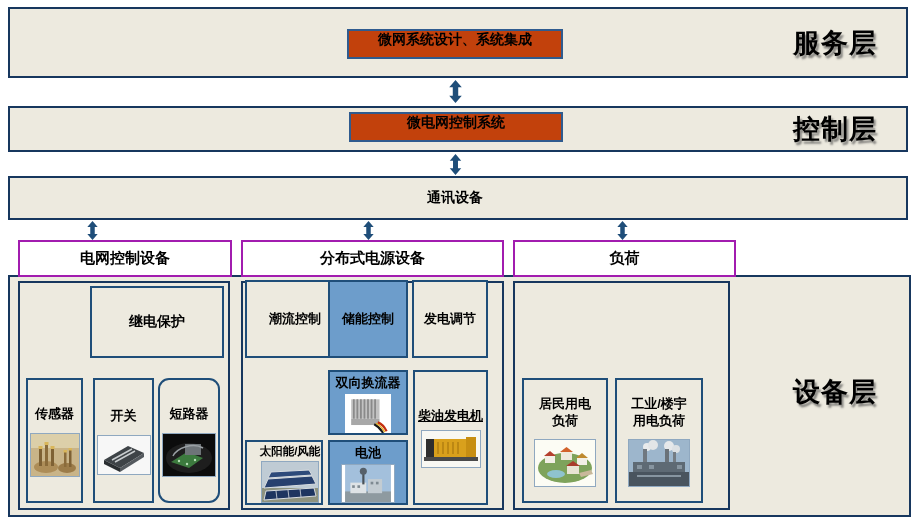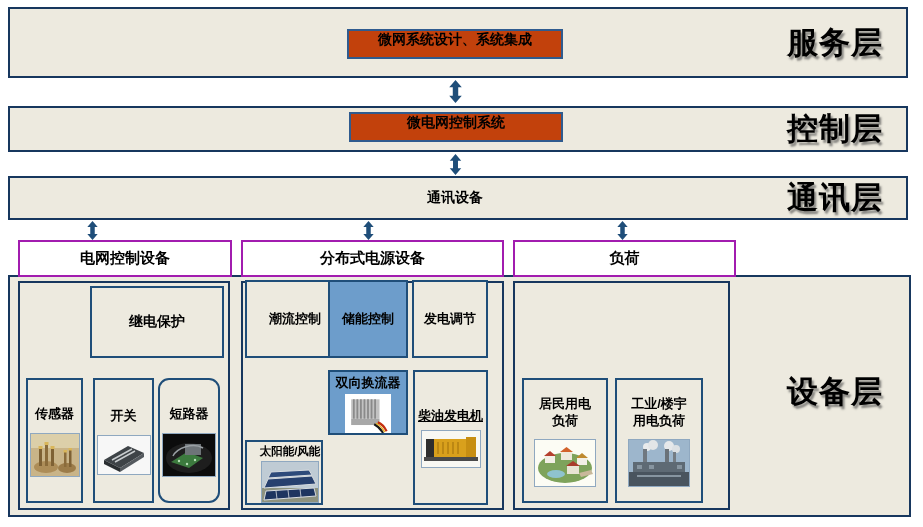--- a/index.html
+++ b/index.html
@@ -1,20 +1,20 @@
 <!DOCTYPE html>
 <html><head>
 <meta charset="utf-8">
 <style>
   html,body{margin:0;padding:0;background:#fff;}
   body{font-family:"Liberation Sans","DejaVu Sans",sans-serif;color:#000;}
   #stage{position:relative;width:923px;height:527px;background:#fff;overflow:hidden;}
   .abs{position:absolute;box-sizing:border-box;}
   .layer-band{background:#EDEADF;border:2px solid #17375E;}
-  .layer-label{font-weight:bold;font-size:31px;line-height:34px;text-align:center;
+  .layer-label{font-weight:bold;font-size:27px;line-height:34px;text-align:center;
     text-shadow:2px 3px 2px rgba(70,70,70,.6);letter-spacing:1px;}
   .blue-box{background:#c2410c;border:2px solid #2F5B8F;display:flex;align-items:flex-start;
     justify-content:center;font-weight:bold;font-size:14px;}
   .comm-text{display:flex;align-items:center;justify-content:center;font-weight:bold;font-size:14px;}
   .header-box{background:#FFFFFF;border:2px solid #a21caf;display:flex;align-items:center;
     justify-content:center;font-weight:bold;font-size:15px;}
   .col-box{background:#EDEADF;border:2px solid #17375E;}
   .item-box{background:#EDEADF;border:2px solid #1F4E79;display:flex;flex-direction:column;
     align-items:center;justify-content:center;font-weight:bold;font-size:13px;text-align:center;}
   .item-box.blue{background:#6D9DCB;}
@@ -52,21 +52,20 @@
   <div class="abs layer-label" style="left:755px;top:112px;width:160px;">控制层</div>
 
   <div class="abs arrow" style="left:448px;top:154px;">
     <svg width="15" height="21" viewBox="0 0 14 22">
       <path d="M7 0 L13 7 L9.6 7 L9.6 15 L13 15 L7 22 L1 15 L4.4 15 L4.4 7 L1 7 Z" fill="#1F4E79"></path>
     </svg>
   </div>
 
   <div class="abs layer-band" style="left:8px;top:176px;width:900px;height:44px;"></div>
   <div class="abs comm-text" style="left:305px;top:176px;width:300px;height:44px;">通讯设备</div>
-  <div class="abs layer-label" style="left:755px;top:181px;width:160px;">通讯层</div>
 
   <div class="abs arrow" style="left:85px;top:221px;">
     <svg width="15" height="19" viewBox="0 0 14 22">
       <path d="M7 0 L13 7 L9.6 7 L9.6 15 L13 15 L7 22 L1 15 L4.4 15 L4.4 7 L1 7 Z" fill="#1F4E79"></path>
     </svg>
   </div>
   <div class="abs arrow" style="left:361px;top:221px;">
     <svg width="15" height="19" viewBox="0 0 14 22">
       <path d="M7 0 L13 7 L9.6 7 L9.6 15 L13 15 L7 22 L1 15 L4.4 15 L4.4 7 L1 7 Z" fill="#1F4E79"></path>
     </svg>
@@ -172,20 +171,35 @@
     <svg class="photo" width="56" height="40" viewBox="0 0 56 40">
       <rect width="56" height="40" fill="#BFCBD4"></rect>
       <rect y="26" width="56" height="14" fill="#8D927F"></rect>
       <polygon points="6,16 50,13 47,8 9,10" fill="#2E4A7A" stroke="#D8DCE0" stroke-width="1"></polygon>
       <polygon points="2,26 54,22 50,14 6,17" fill="#27406E" stroke="#D8DCE0" stroke-width="1"></polygon>
       <polygon points="2,38 54,34 52,26 4,29" fill="#1E3560" stroke="#D8DCE0" stroke-width="1"></polygon>
       <path d="M14 29 L15 37 M26 28 L27 36 M38 27 L39 35" stroke="#D8DCE0" stroke-width="0.8"></path>
     </svg>
   </div>
 
+  <div class="abs item-box blue top-label" style="left:328px;top:440px;width:80px;height:65px;">
+    <span class="lbl">电池</span>
+    <svg class="photo" width="52" height="42" viewBox="0 0 52 42">
+      <rect width="52" height="42" fill="#A3C0DC"></rect>
+      <rect y="30" width="52" height="12" fill="#8E9AA0"></rect>
+      <rect x="6" y="20" width="18" height="12" fill="#DEE3E6"></rect>
+      <rect x="26" y="16" width="16" height="16" fill="#C3CCD2"></rect>
+      <rect x="8" y="23" width="3" height="3" fill="#7E8A92"></rect>
+      <rect x="14" y="23" width="3" height="3" fill="#7E8A92"></rect>
+      <rect x="29" y="19" width="3" height="3" fill="#7E8A92"></rect>
+      <rect x="35" y="19" width="3" height="3" fill="#7E8A92"></rect>
+      <rect x="19.5" y="8" width="2.5" height="14" fill="#4A5258"></rect>
+      <circle cx="20.7" cy="7" r="4" fill="#55606A"></circle>
+    </svg>
+  </div>
 
   <div class="abs item-box gap5" style="left:413px;top:370px;width:75px;height:135px;">
     <span class="lbl">柴油发电机</span>
     <svg class="photo" width="58" height="36" viewBox="0 0 58 36">
       <rect width="58" height="36" fill="#F8F8F3"></rect>
       <rect x="4" y="8" width="46" height="18" rx="2" fill="#D9A01C"></rect>
       <rect x="44" y="6" width="10" height="22" fill="#C78E12"></rect>
       <rect x="4" y="8" width="8" height="18" fill="#2E2E2E"></rect>
       <path d="M16 11 V23 M21 11 V23 M26 11 V23 M31 11 V23 M36 11 V23" stroke="#B27F10" stroke-width="1.5"></path>
       <rect x="2" y="26" width="54" height="4" fill="#4A4A4A"></rect>

